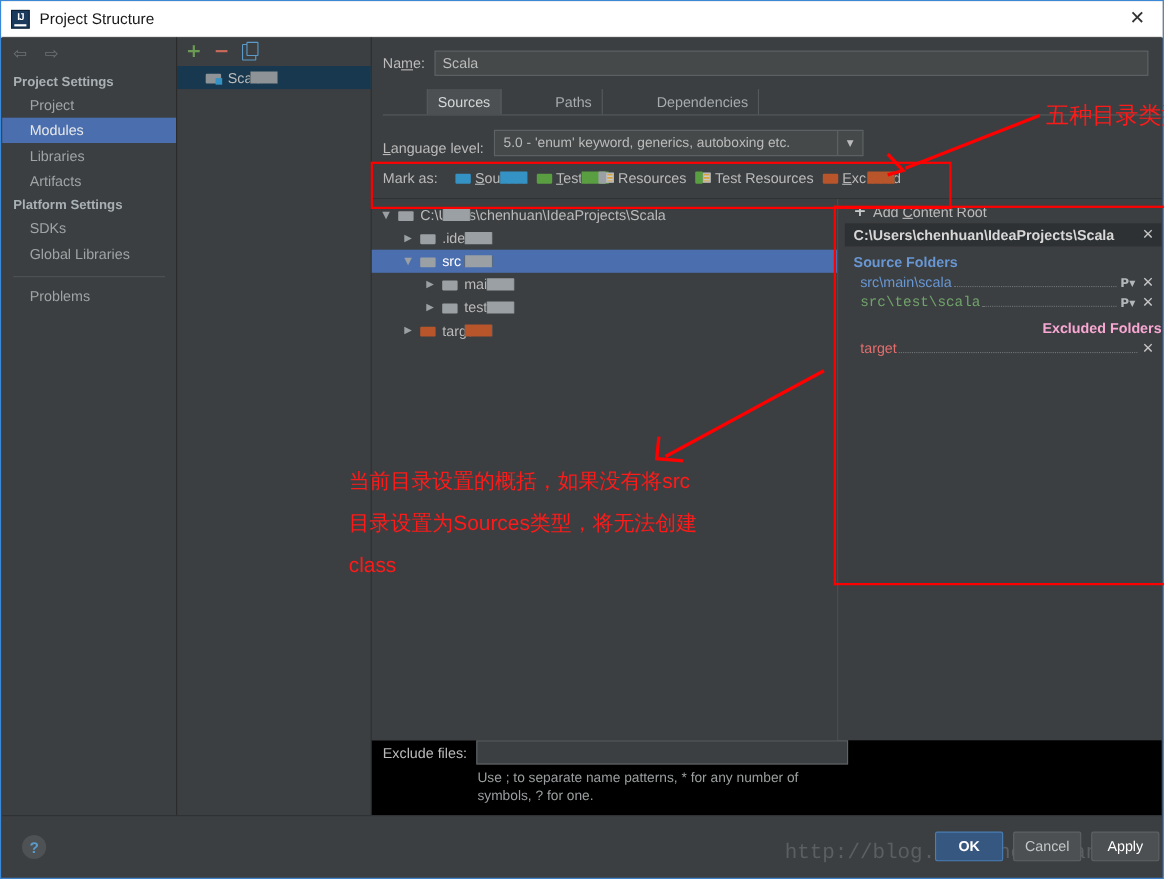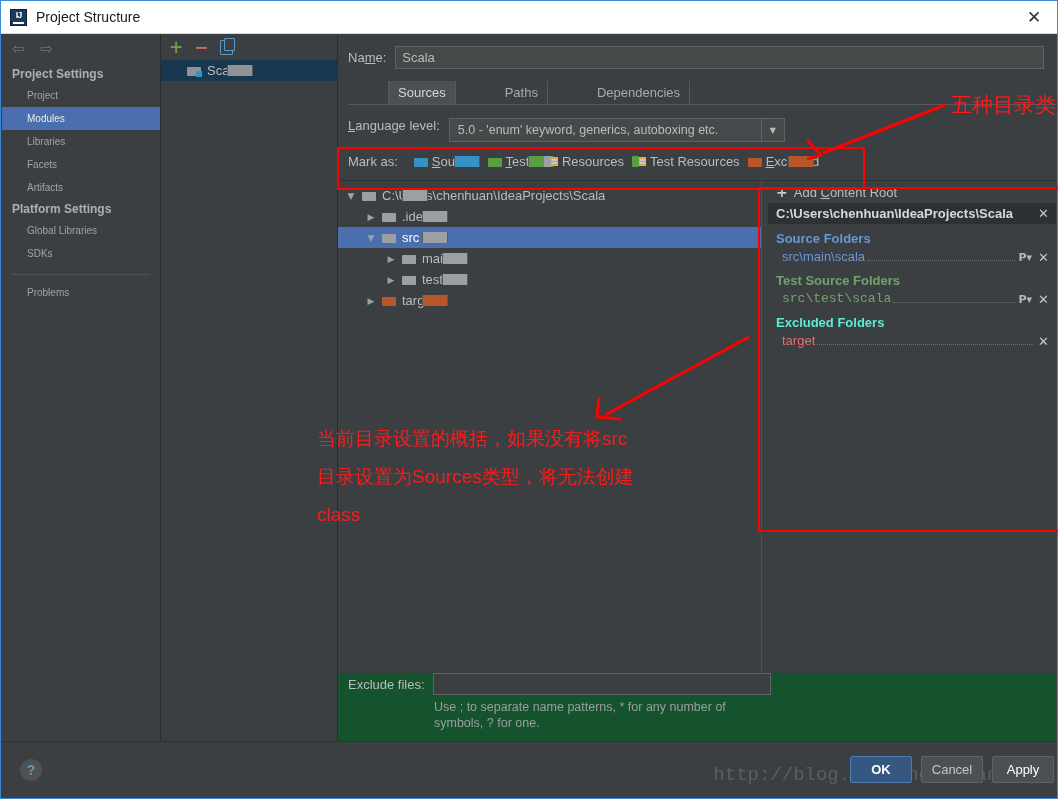--- a/index.html
+++ b/index.html
@@ -98,21 +98,21 @@
     line-height: 1;
     font-family: "DejaVu Sans", sans-serif;
   }
   .side-group {
     font-size: 12px;
     color: #a9b1b5;
     font-weight: bold;
     padding: 3px 0 3px 10px;
   }
   .side-item {
-    font-size: 10px;
+    font-size: 13px;
     color: #a0a4a6;
     padding: 3px 0 3px 25px;
     line-height: 17px;
   }
   .side-item.selected {
     background: #4b6eaf;
     color: #e8eaea;
   }
   .side-sep {
     height: 1px;
@@ -240,21 +240,21 @@
     border-right: 1px solid #555a5c;
     cursor: pointer;
     margin-left: 40px;
   }
   .tab:first-child { border-left: 1px solid #555a5c; }
   .tab.active {
     background: #4c5052;
     color: #d4d7d8;
   }
   .lang-row {
-    display: flex; align-items: flex-start;
+    display: flex; align-items: flex-end;
     padding: 13px 12px 0 10px;
     gap: 9px;
   }
   .select-box {
     width: 336px;
     height: 24px;
     background: #45494a;
     border: 1px solid #5e6365;
     box-sizing: border-box;
     display: flex; align-items: center;
@@ -386,21 +386,21 @@
     cursor: pointer;
     line-height: 1;
   }
   .grp-title {
     font-size: 13px;
     font-weight: bold;
     padding: 7px 0 2px 8px;
   }
   .grp-title.src { color: #6897d4; }
   .grp-title.test { color: #71a36b; }
-  .grp-title.excl { color: #5eead4; }
+  .grp-title.excl { color: #f9a8d4; text-align: right; }
   .folder-row {
     display: flex; align-items: flex-end;
     padding: 1px 7px 2px 14px;
     font-size: 13px;
     gap: 0;
   }
   .folder-row .nm { white-space: nowrap; }
   .folder-row.src .nm { color: #6897d4; }
   .folder-row.test .nm { color: #71a36b; font-family: Liberation Mono, monospace; }
   .folder-row.excl .nm { color: #e36d6d; }
@@ -415,21 +415,21 @@
     font-size: 11px;
     font-weight: bold;
     margin-right: 6px;
     cursor: pointer;
     white-space: nowrap;
     font-family: "DejaVu Sans", sans-serif;
   }
   
   .excl-area {
     padding: 0 12px 10px 10px;
-    background: #14532d;
+    background: #000000;
   }
   .excl-row {
     display: flex; align-items: center;
     gap: 8px;
   }
   .excl-label { font-size: 13px; color: #bbbbbb; white-space: nowrap; }
   .excl-input {
     width: 338px; height: 22px;
     background: #3c3f41;
     border: 1px solid #5e6365;
@@ -544,26 +544,25 @@
       <div class="sidebar">
         <div class="nav-arrows">
           <span class="nav-arrow">⇦</span>
           <span class="nav-arrow">⇨</span>
         </div>
 
         <div class="side-group">Project Settings</div>
         <div class="side-item">Project</div>
         <div class="side-item selected">Modules</div>
         <div class="side-item">Libraries</div>
-        <div class="side-item">Facets</div>
         <div class="side-item">Artifacts</div>
 
         <div class="side-group">Platform Settings</div>
+        <div class="side-item">SDKs</div>
         <div class="side-item">Global Libraries</div>
-        <div class="side-item">SDKs</div>
 
         <div class="side-sep"></div>
         <div class="side-item">Problems</div>
       </div>
 
       <div class="modlist">
         <div class="modlist-toolbar">
           <span class="tb-icon tb-plus">+</span>
           <span class="tb-icon tb-minus">−</span>
           <span class="tb-copy"></span>
@@ -712,21 +711,20 @@
             </div>
 
             <div class="grp-title src">Source Folders</div>
             <div class="folder-row src">
               <span class="nm">src\main\scala</span>
               <span class="dots"></span>
               <span class="pkg-btn">P▾</span>
               <span class="x-btn">✕</span>
             </div>
 
-            <div class="grp-title test">Test Source Folders</div>
             <div class="folder-row test">
               <span class="nm">src\test\scala</span>
               <span class="dots"></span>
               <span class="pkg-btn">P▾</span>
               <span class="x-btn">✕</span>
             </div>
 
             <div class="grp-title excl">Excluded Folders</div>
             <div class="folder-row excl">
               <span class="nm">target</span>

